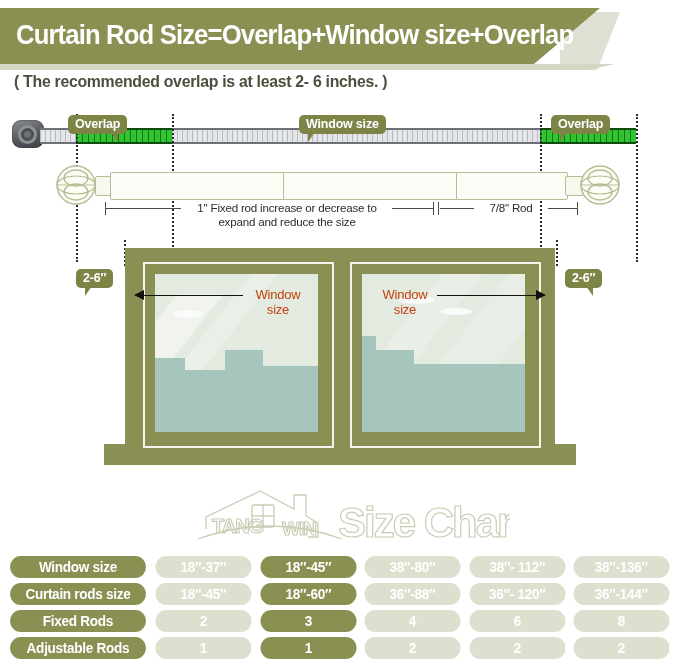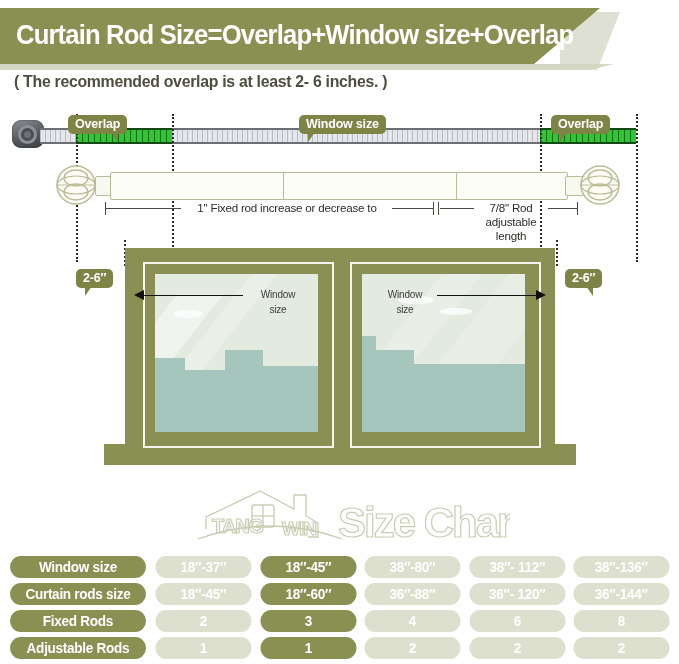--- a/index.html
+++ b/index.html
@@ -72,21 +72,21 @@
       background:#8a9053;}
   #window-sill{position:absolute;left:104px;top:444px;width:472px;height:21px;
       background:#8a9053;}
   .sash{position:absolute;background:#8a9053;border:2.5px solid #f4f5ee;}
   .glass{position:absolute;overflow:hidden;background:#e3eae0;}
   .skyline{position:absolute;background:#a6c5bd;}
   .cloud{position:absolute;background:#fbfdfc;border-radius:50%;opacity:.9;}
   .glare{position:absolute;background:rgba(255,255,255,.45);
       transform:skewX(-38deg);}
 
-  .win-label{position:absolute;font-size:10px;color:#404040;line-height:15px;
+  .win-label{position:absolute;font-size:13px;color:#c2410c;line-height:15px;
       letter-spacing:-0.2px;white-space:nowrap;}
   .arrowline{position:absolute;height:0;border-top:1.6px solid #11110f;}
   .arrowhead{position:absolute;width:0;height:0;}
 
   
   #logo{position:absolute;left:190px;top:483px;width:320px;height:66px;}
 
   
   #size-table{position:absolute;left:8px;top:556px;width:663px;}
   .trow{display:flex;gap:6px;margin-bottom:5px;height:22px;}
@@ -168,25 +168,25 @@
   </svg>
 </div>
 
 <div class="dimtick" style="left:105px;top:202px;height:13px;"></div>
 <div class="dimline" style="left:105px;top:208px;width:76px;"></div>
 <div class="dimline" style="left:392px;top:208px;width:42px;"></div>
 <div class="dimtick" style="left:433px;top:202px;height:13px;"></div>
 <div class="dimtick" style="left:438px;top:202px;height:13px;"></div>
 <div class="dimtext" style="left:181px;top:201px;width:212px;">
   <div>1" Fixed rod  increase or decrease to</div>
+  <div>expand and reduce the size</div>
 </div>
 <div class="dimline" style="left:440px;top:208px;width:34px;"></div>
 <div class="dimtext" style="left:474px;top:201px;width:74px;">
   <div>7/8" Rod</div>
-  <div>adjustable length</div>
 </div>
 <div class="dimline" style="left:548px;top:208px;width:30px;"></div>
 <div class="dimtick" style="left:577px;top:202px;height:13px;"></div>
 
 <div id="window-frame"></div>
 <div id="window-sill"></div>
 
 <div class="sash" style="left:143px;top:262px;width:187px;height:182px;"></div>
 <div class="glass" style="left:155px;top:274px;width:163px;height:158px;">
   <div class="glare" style="left:-40px;top:20px;width:46px;height:160px;"></div>

